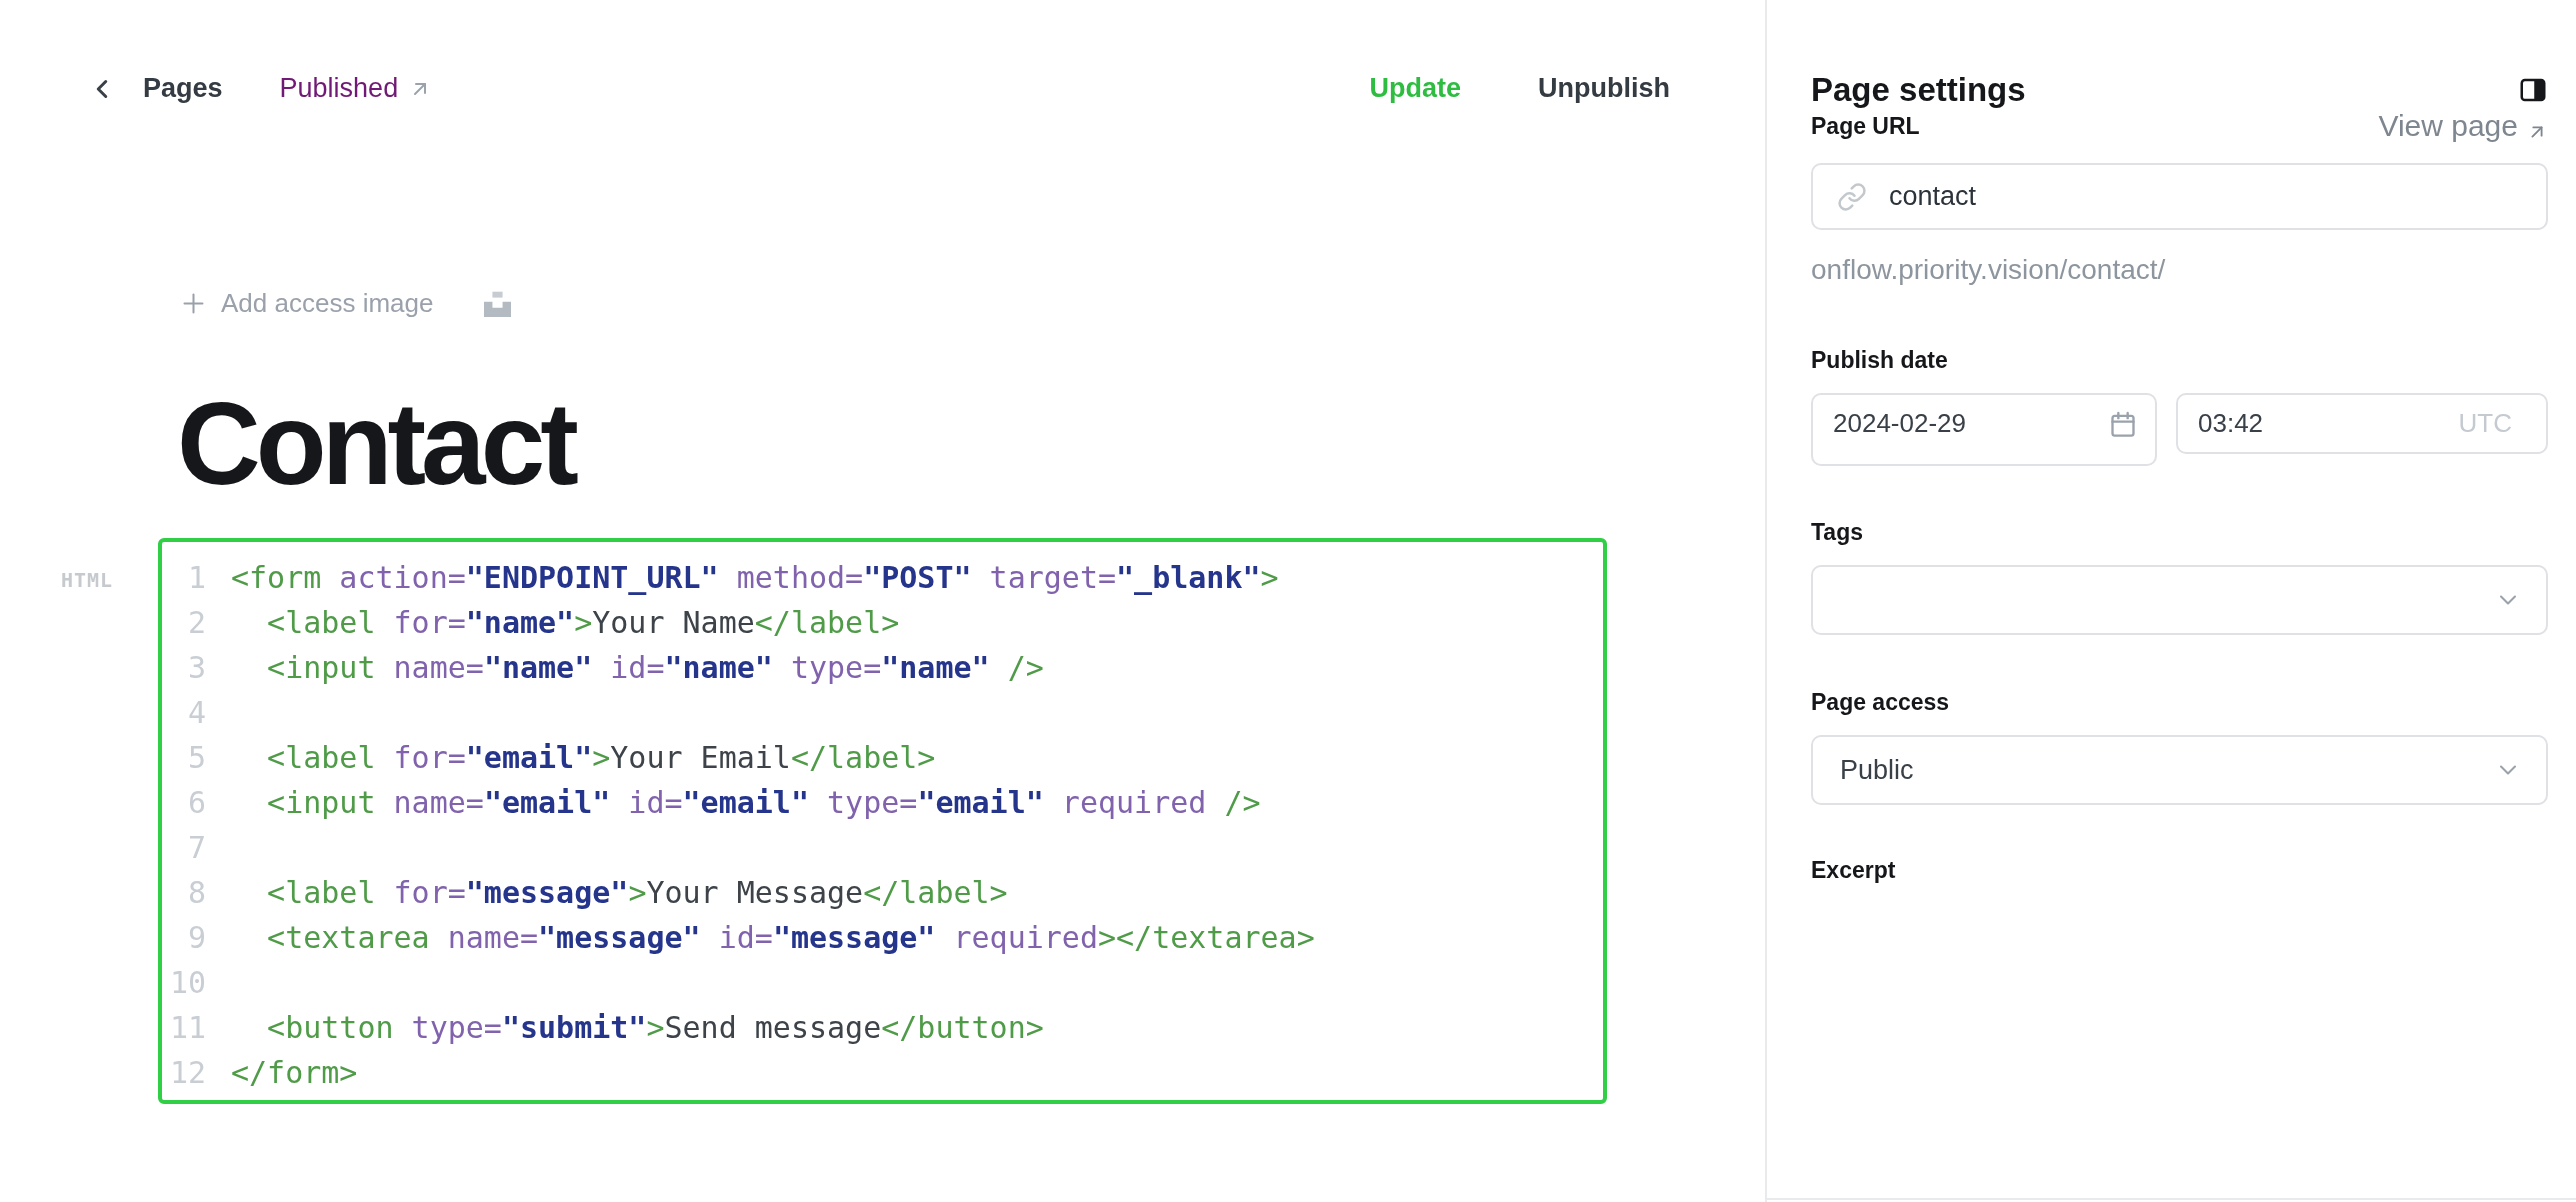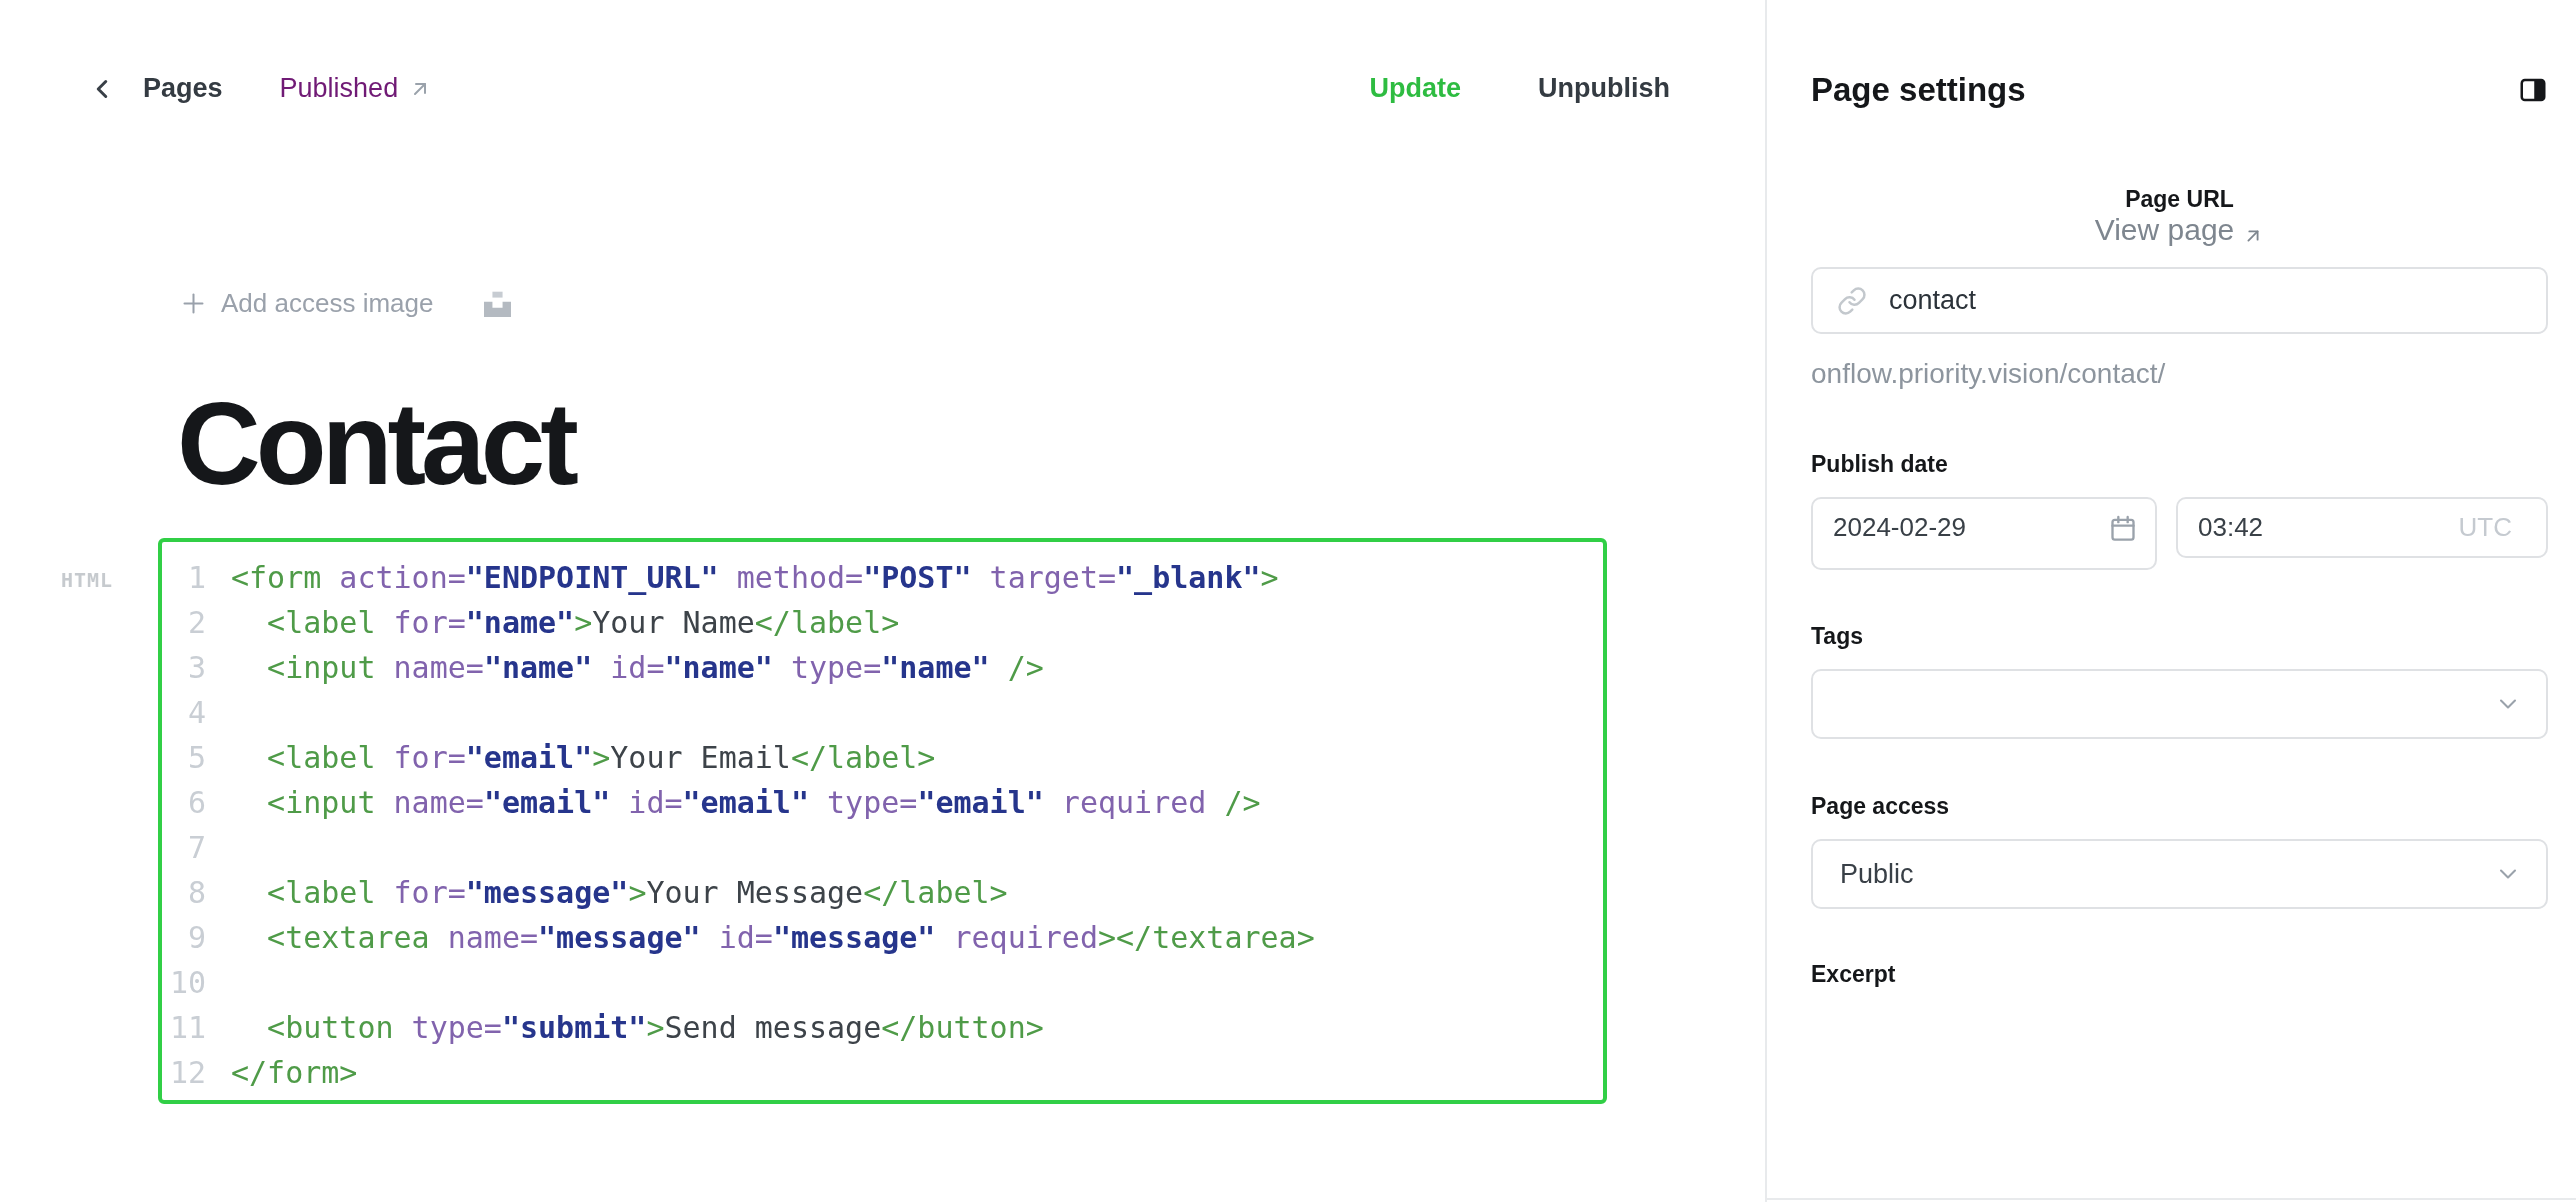--- a/index.html
+++ b/index.html
@@ -147,21 +147,21 @@
     <div class="sb-header">
       <span class="sb-title">Page settings</span>
       <span class="panel-toggle">
         <svg width="30" height="30" viewBox="0 0 24 24">
             <rect x="3" y="4" width="18" height="16" rx="2.5" fill="none" stroke="#15171a" stroke-width="2"></rect>
             <path d="M13 4h6a2.5 2.5 0 0 1 2 2.5v11a2.5 2.5 0 0 1-2 2.5h-6z" fill="#15171a"></path>
           </svg>
       </span>
     </div>
 
-    <div class="lbl-row" style="margin-top:77px;flex-direction:column;">
+    <div class="lbl-row" style="">
       <span class="sb-label">Page URL</span>
       <span class="view-page">
         <span>View page</span>
         <svg width="22" height="22" viewBox="0 0 24 24" fill="none" stroke="#7e868f" stroke-width="2" stroke-linecap="round" stroke-linejoin="round">
             <line x1="7" y1="17" x2="17" y2="7"></line>
             <polyline points="8 7 17 7 17 16"></polyline>
           </svg>
       </span>
     </div>
 

